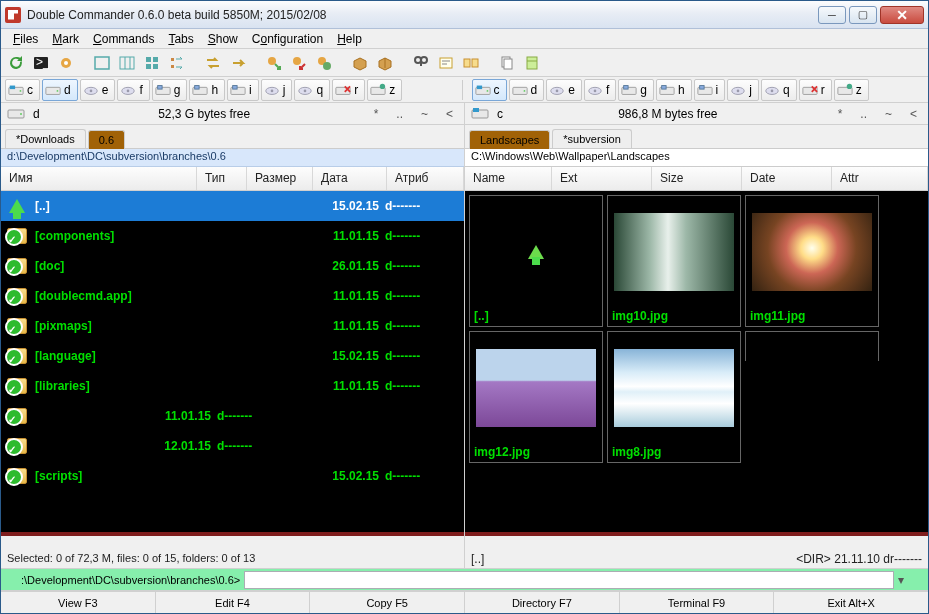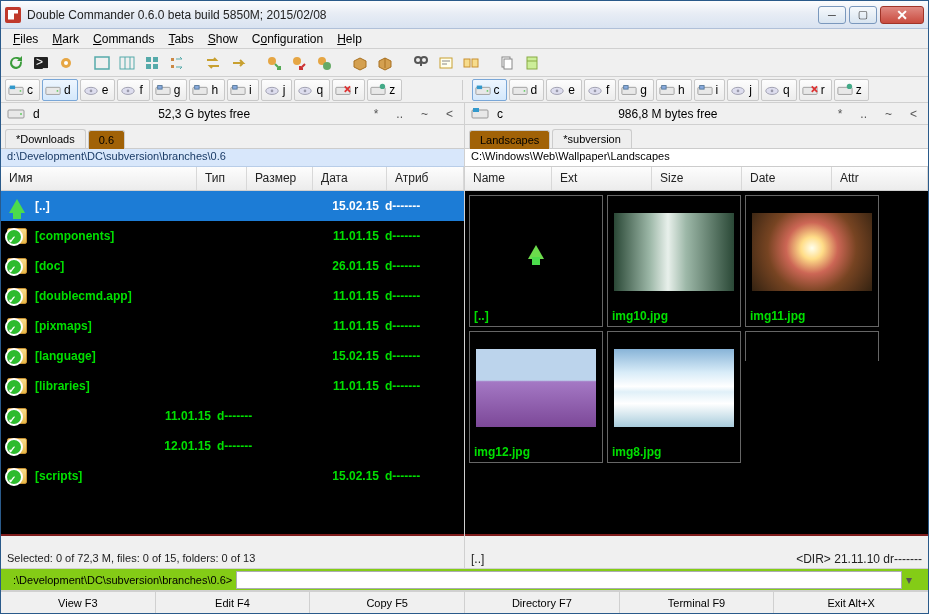--- a/index.html
+++ b/index.html
@@ -45,24 +45,24 @@
 .row .attr { }
 .folder-ico { width:20px; height:16px; background:linear-gradient(#f7dc8c,#e6b84a); border-radius:2px; position:relative; border:1px solid #c89030; }
 .folder-ico::before { content:""; position:absolute; bottom:-3px; left:-3px; width:14px; height:14px; background:#2dbb2d; border:2px solid #fff; border-radius:50%; }
 .folder-ico::after { content:"✓"; position:absolute; bottom:-2px; left:0px; font-size:10px; color:#fff; font-weight:bold; }
 .up-arrow { width:0; height:0; border-left:8px solid transparent; border-right:8px solid transparent; border-bottom:14px solid #4cdc4c; position:relative; }
 .up-arrow::after { content:""; position:absolute; bottom:-20px; left:-4px; width:8px; height:8px; background:#4cdc4c; }
 .thumbs { flex:1; background:#000; padding:4px; display:flex; flex-wrap:wrap; gap:4px; align-content:flex-start; overflow:hidden; }
 .thumb { width:134px; height:132px; border:1px solid #666; display:flex; flex-direction:column; }
 .thumb-img { flex:1; display:flex; align-items:center; justify-content:center; background:#000; position:relative; overflow:hidden; }
 .thumb-label { height:18px; color:#00e000; font-size:12px; font-weight:bold; padding:1px 4px; }
-.statusbar { height:18px; background:#f0f0f0; padding:16px 6px; font-size:11px; color:#222; border-top:2px solid #7f1d1d; display:flex; }
+.statusbar { height:18px; background:#f0f0f0; padding:16px 6px; font-size:11px; color:#222; border-top:4px solid #7f1d1d; display:flex; }
 .statusbar.r { justify-content:flex-start; }
 .statusbar .right-stat { margin-left:auto; }
-.cmdline { height:22px; display:flex; align-items:center; padding:0 12px; background:#84cc16; border-bottom:1px solid #d0d0d0; }
+.cmdline { height:22px; display:flex; align-items:center; padding:0 20px; background:#86efac; border-bottom:1px solid #d0d0d0; }
 .cmdlabel { padding-right:4px; font-size:11px; }
 .cmdinput { flex:1; height:18px; border:1px solid #abadb3; background:#fff; padding:0 4px; font-size:11px; }
 .fkeys { height:22px; display:flex; border-top:1px solid #d0d0d0; }
 .fkey { flex:1; display:flex; align-items:center; justify-content:center; border-right:1px solid #d0d0d0; font-size:11px; background:#f0f0f0; }
 .fkey:last-child { border-right:none;text-align:center; }
 svg { display:block; }
 .wfall { background:linear-gradient(90deg,#2a4836 0%,#9db8a8 30%,#e8f0eb 45%,#9db8a8 60%,#2a4836 100%); }
 .arch { background:radial-gradient(circle at 50% 45%,#ffe 0%,#fd8 15%,#c65 35%,#742 60%,#321 100%); }
 .lavender { background:linear-gradient(#bcd4ec 0%,#bcd4ec 40%,#a478c4 42%,#7c4898 100%); }
 .canyon { background:linear-gradient(#1a2438 0%,#1a2438 20%,#d47838 30%,#b84818 70%,#6c2808 100%); }

